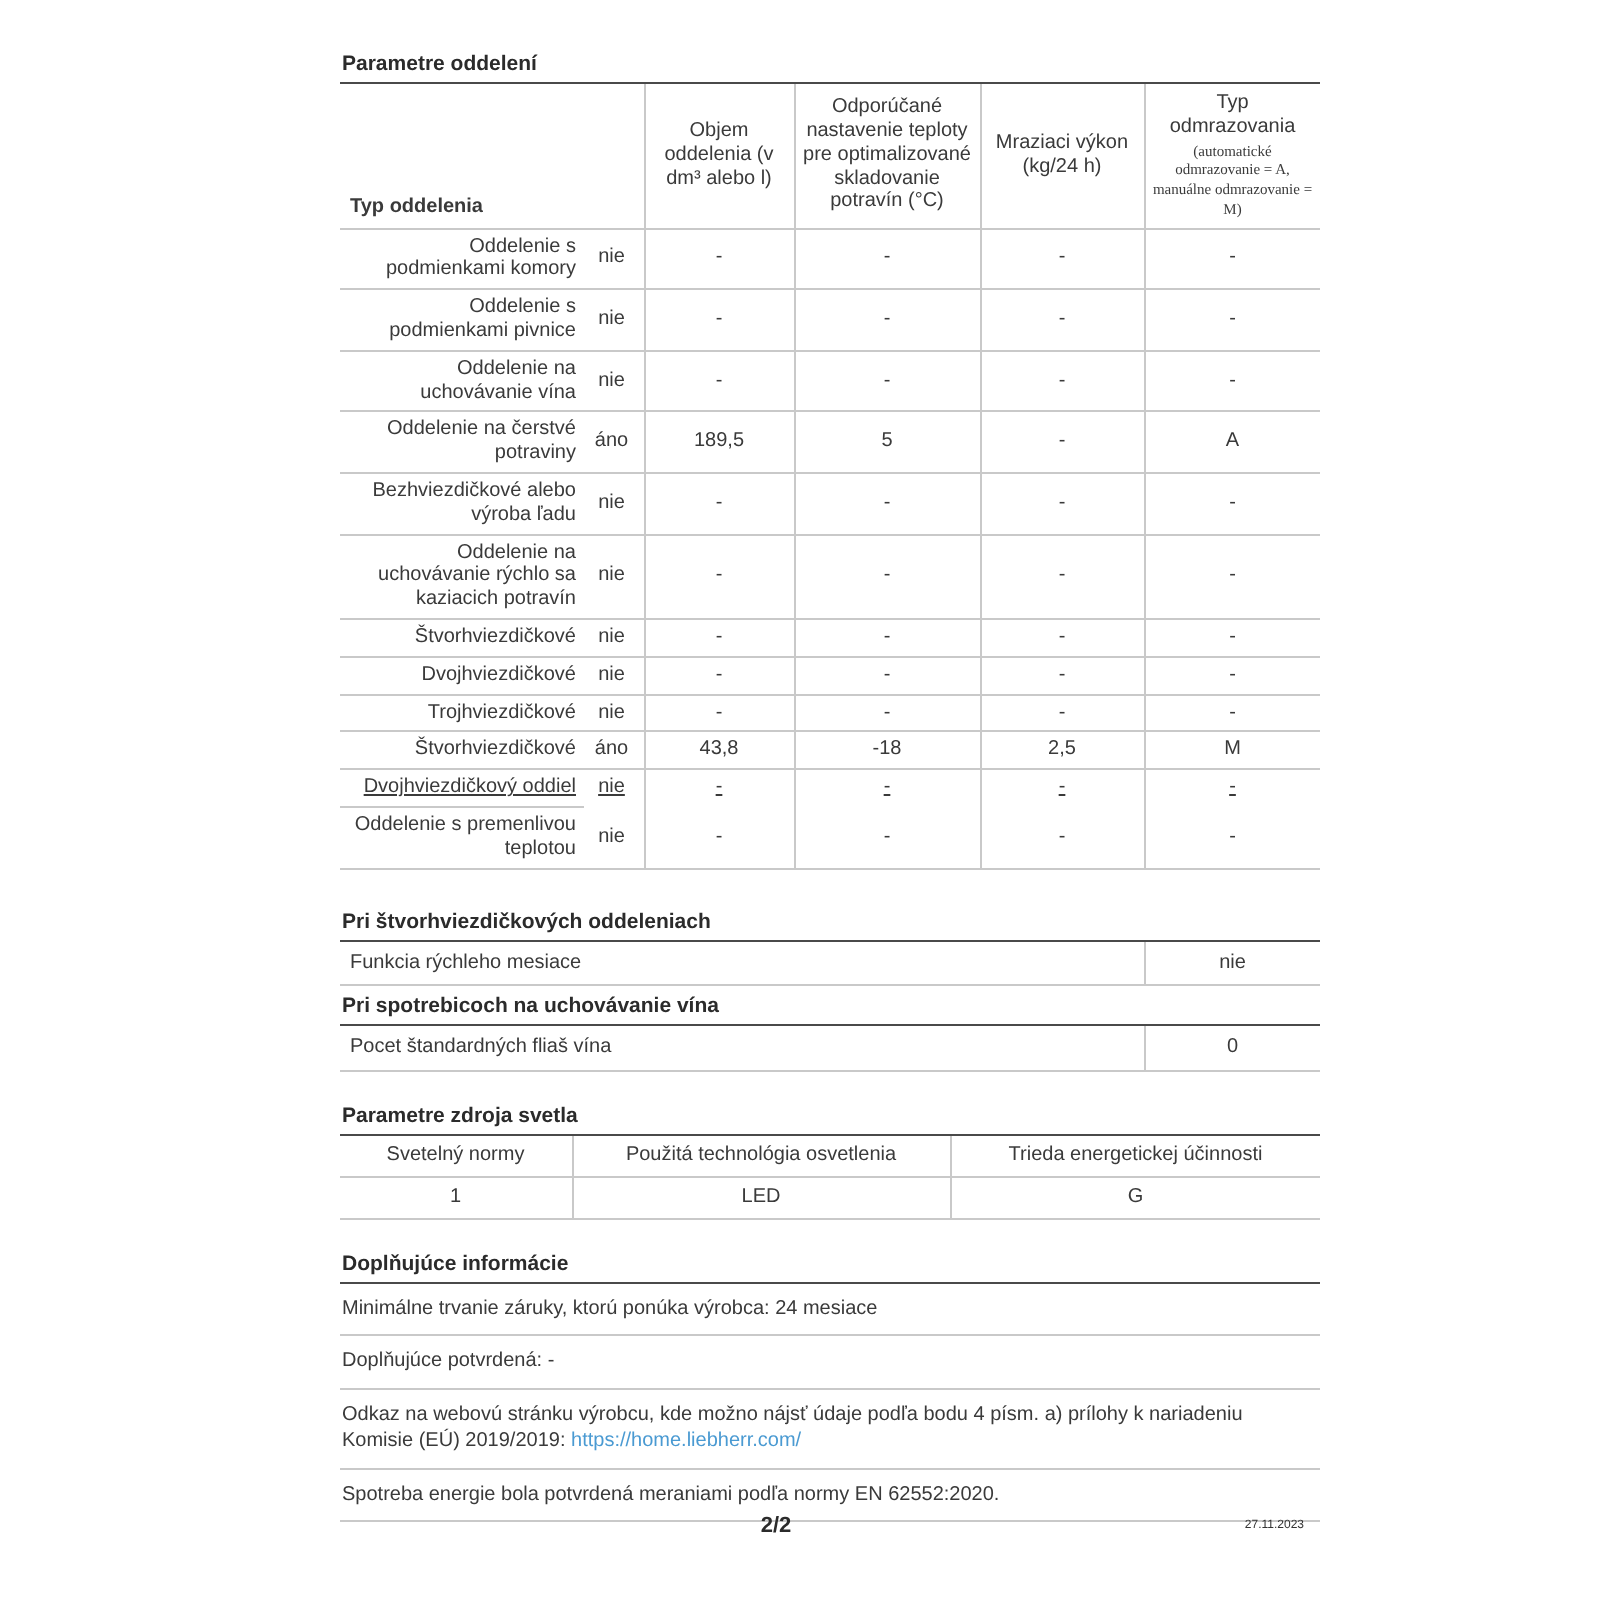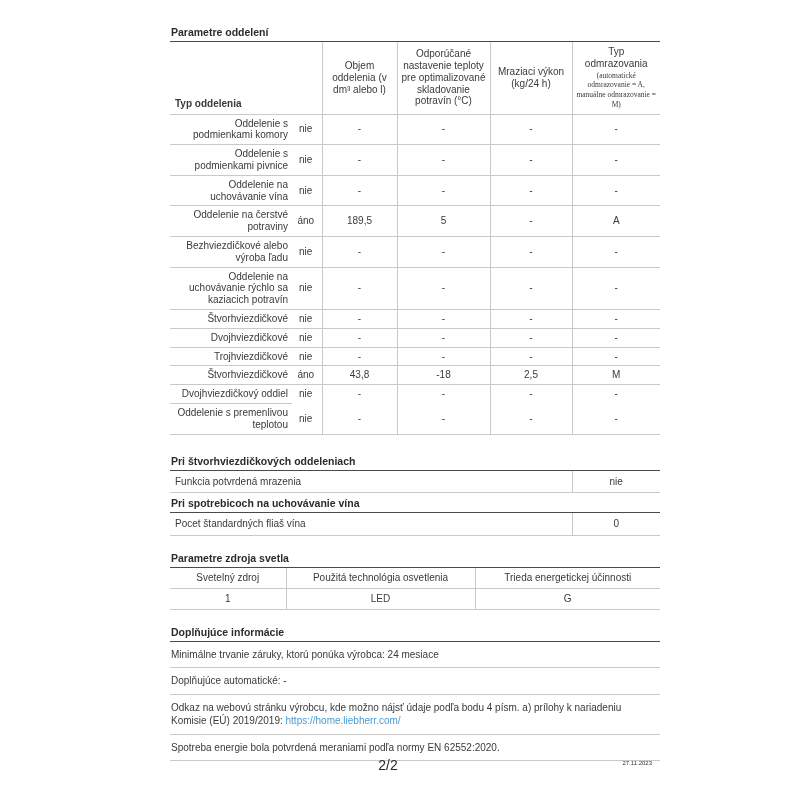--- a/index.html
+++ b/index.html
@@ -28,38 +28,38 @@
 
   
   .main td, .main th { border-bottom: 1px solid #c9c9c9; vertical-align: middle; }
   .main th { text-align: center; padding: 4px 3px; }
   .main th.type { text-align: left; vertical-align: bottom; padding-left: 5px; padding-bottom: 4px; font-weight: bold; }
   .main .sep { border-left: 1px solid #c9c9c9; }
   .main td { text-align: center; }
   .main td.label { text-align: right; padding-left: 5px; }
   .main td.yn { padding-left: 0; padding-right: 2px; }
   .defrost-sub { display: block; font-size: 7.5px; line-height: 1.3; margin-top: 1px; font-family: Liberation Serif, serif; }
-  tr.partial td { border-bottom: none; }
+  tr.partial td { border-bottom: none; text-decoration: underline; }
   tr.partial td.label { border-bottom: 1px solid #c9c9c9; }
 
   
   .kv td { border-bottom: 1px solid #c9c9c9; padding: 5px 5px; }
   .kv td.val { border-left: 1px solid #c9c9c9; text-align: center; }
 
   
   .light th, .light td { border-bottom: 1px solid #c9c9c9; text-align: center; padding: 4px 4px; }
   .light .sep { border-left: 1px solid #c9c9c9; }
 
   
   .info-row { border-bottom: 1px solid #c9c9c9; padding: 6px 2px 6px 1px; line-height: 1.35; }
   .info-row a { color: #4a9ad2; text-decoration: none; }
 
   .footer-page {
     position: absolute; left: 0; top: 757px; width: 776px;
-    text-align: center; font-weight: normal; font-size: 14px; color: #2b2b2b;
+    text-align: center; font-weight: bold; font-size: 11px; color: #2b2b2b;
   }
   .footer-date {
     position: absolute; right: 148px; top: 760px;
     font-size: 6px; color: #333333;
   }
 </style>
 </head>
 <body>
 
 <div class="content">
@@ -186,21 +186,21 @@
     </table>
 
   <h2 class="sec-title mt20">Pri štvorhviezdičkových oddeleniach</h2>
   <table class="kv">
     <colgroup>
         <col style="width:402px">
         <col style="width:88px">
       </colgroup>
     <tbody>
         <tr>
-      <td>Funkcia potvrdená mrazenia</td>
+      <td>Funkcia rýchleho mesiace</td>
       <td class="val">nie</td>
     </tr>
   </tbody>
     </table>
 
   <h2 class="sec-title mt10">Pri spotrebicoch na uchovávanie vína</h2>
   <table class="kv">
     <colgroup>
         <col style="width:402px">
         <col style="width:88px">
@@ -215,35 +215,35 @@
 
   <h2 class="sec-title mt16">Parametre zdroja svetla</h2>
   <table class="light">
     <colgroup>
         <col style="width:116px">
         <col style="width:189px">
         <col style="width:185px">
       </colgroup>
     <tbody>
         <tr>
-      <td>Svetelný zdroj</td>
+      <td>Svetelný normy</td>
       <td class="sep">Použitá technológia osvetlenia</td>
       <td class="sep">Trieda energetickej účinnosti</td>
     </tr>
     <tr>
       <td>1</td>
       <td class="sep">LED</td>
       <td class="sep">G</td>
     </tr>
   </tbody>
     </table>
 
   <h2 class="sec-title mt16">Doplňujúce informácie</h2>
   <div class="info-row">Minimálne trvanie záruky, ktorú ponúka výrobca: 24 mesiace</div>
-  <div class="info-row">Doplňujúce automatické: -</div>
+  <div class="info-row">Doplňujúce potvrdená: -</div>
   <div class="info-row">
     <span>Odkaz na webovú stránku výrobcu, kde možno nájsť údaje podľa bodu 4 písm. a) prílohy k nariadeniu Komisie (EÚ) 2019/2019: </span><a href="#">https://home.liebherr.com/</a>
   </div>
   <div class="info-row">Spotreba energie bola potvrdená meraniami podľa normy EN 62552:2020.</div>
 
 </div>
 
 <div class="footer-page">2/2</div>
 <div class="footer-date">27.11.2023</div>
 

